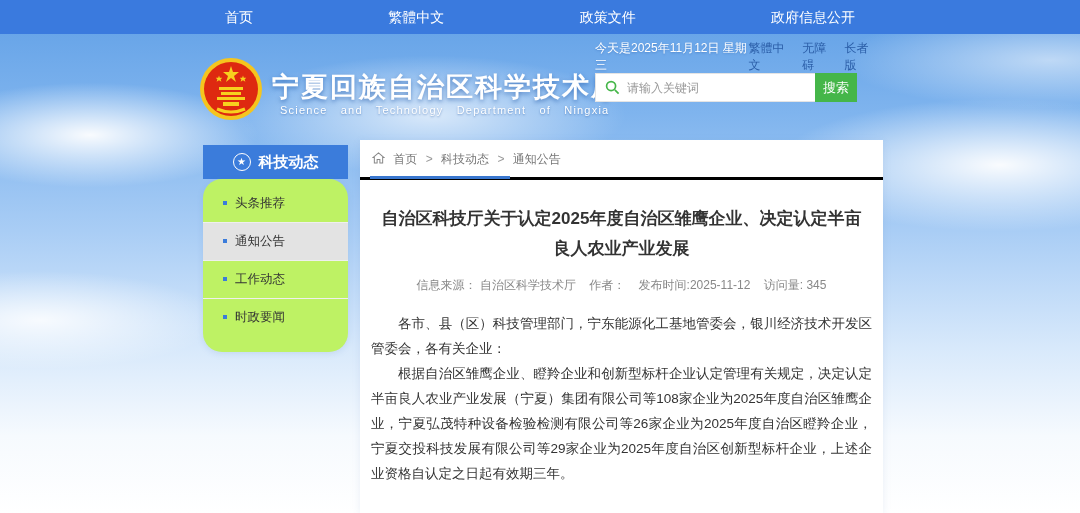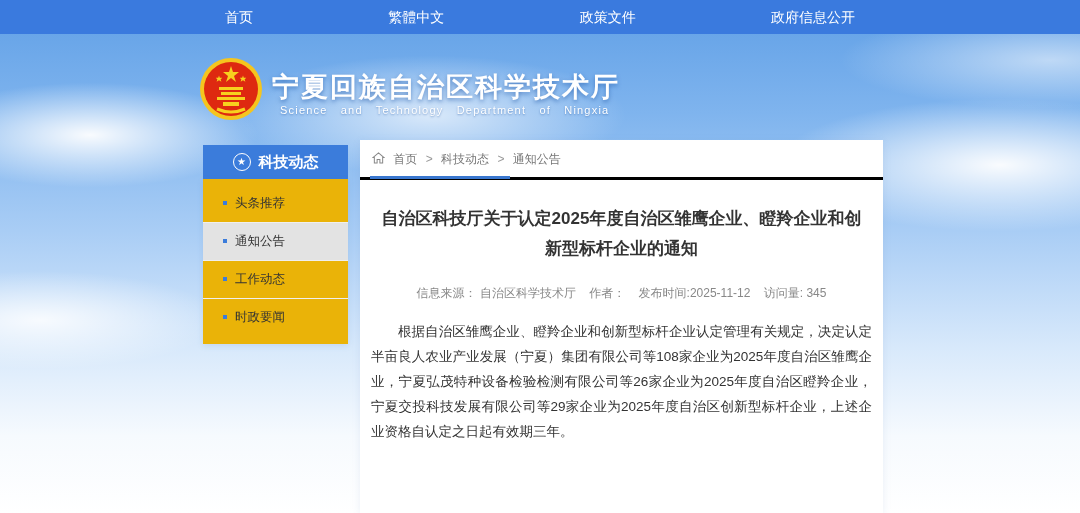--- a/index.html
+++ b/index.html
@@ -43,37 +43,37 @@
   .search-input { border:none; outline:none; flex:1; font-size:12px; color:#333; background:transparent; height:100%; }
   .search-input::placeholder { color:#999; }
   .search-btn { width:42px; height:29px; background:#45b649; color:#fff; border:none; font-size:13px; cursor:pointer; }
 
   
   .sidebar { position:absolute; left:203px; top:145px; width:145px; z-index:3; }
   .sidebar-head { height:34px; background:#3b7cdb; color:#fff; display:flex; align-items:center; justify-content:center; gap:8px;
     font-size:15px; font-weight:bold; }
   .side-badge { width:18px; height:18px; border:1.5px solid #fff; border-radius:50%; display:flex; align-items:center; justify-content:center;
     font-size:10px; color:#fff; line-height:1; }
-  .sidebar-body { background:#eab308; padding:6px 0 8px 0; box-shadow:0 2px 6px rgba(90,130,190,.15); }
+  .sidebar-body { background:#bef264; padding:6px 0 16px 0; box-shadow:0 2px 6px rgba(90,130,190,.15);border-radius:19px; }
   .side-item { position:relative; padding:10px 8px 10px 20px; font-size:12.5px; color:#333; cursor:pointer; border-top:1px solid #efefef; }
   .side-item:first-child { border-top:none; }
   .side-item .bullet { display:inline-block; width:4px; height:4px; background:#3b7cdb; margin:0 8px 2px 0; vertical-align:middle; }
   .side-item.active { background:#e3e3e3; }
 
   
   .content { position:absolute; left:360px; top:140px; width:523px; height:373px; background:#fff; z-index:3;
     box-shadow:0 2px 8px rgba(90,130,190,.12); }
   .breadcrumb { position:relative; padding:11px 12px 9px 12px; font-size:12px; color:#777; border-bottom:3px solid #000000; }
   .breadcrumb a { color:#777; text-decoration:none; cursor:pointer; }
   .crumb-sep { margin:0 5px; color:#999; }
   .crumb-line { position:absolute; left:10px; bottom:-2px; width:140px; height:3px; background:#3a77cf; }
   .home-icon { width:13px; height:12px; margin-right:5px; vertical-align:-1px; }
 
   .article-title { width:482px; margin:24px auto 0 auto; text-align:center; font-size:17px; font-weight:bold; color:#333; line-height:1.75; }
-  .article-meta { margin-top:21px; text-align:center; font-size:12px; color:#888; }
+  .article-meta { margin-top:13px; text-align:center; font-size:12px; color:#888; }
   .article-meta span { margin:0 5px; }
 
   .article-body { margin-top:17px; padding:0 11px; font-size:13.5px; color:#333; line-height:25px; text-align:justify; }
   .article-body p { text-indent:2em; }
 </style>
 </head>
 <body>
 
 <div class="sky"></div>
 
@@ -95,20 +95,40 @@
     <polygon fill="#f7d11e" points="44,17 45,20 48,20 46,22 47,25 44,23 41,25 42,22 40,20 43,20" transform="scale(0.8) translate(11,6)"></polygon>
     <rect x="20" y="30" width="24" height="3" fill="#f7d11e"></rect>
     <rect x="22" y="35" width="20" height="3" fill="#f7d11e"></rect>
     <rect x="18" y="40" width="28" height="3" fill="#f7d11e"></rect>
     <rect x="24" y="45" width="16" height="4" fill="#f7d11e"></rect>
     <path d="M18 52 Q32 58 46 52" stroke="#f7d11e" stroke-width="3" fill="none"></path>
   </svg>
   <div class="site-title">宁夏回族自治区科学技术厅</div>
   <div class="site-subtitle">Science and Technology Department of Ningxia</div>
 
+  <div class="header-right">
+    <div class="util-row">
+      <span class="date-text">今天是2025年11月12日 星期三</span>
+      <span class="util-links">
+        <a>繁體中文</a>
+        <a>无障碍</a>
+        <a>长者版</a>
+      </span>
+    </div>
+    <div class="search-bar">
+      <div class="search-box">
+        <svg class="search-icon" viewBox="0 0 16 16">
+          <circle cx="6.5" cy="6.5" r="4.8" fill="none" stroke="#45b649" stroke-width="1.8"></circle>
+          <line x1="10.5" y1="10.5" x2="14.5" y2="14.5" stroke="#45b649" stroke-width="1.8"></line>
+        </svg>
+        <input class="search-input" type="text" placeholder="请输入关键词" style="">
+      </div>
+      <button class="search-btn">搜索</button>
+    </div>
+  </div>
 </div>
 
 <div class="sidebar">
   <div class="sidebar-head">
     <span class="side-badge">★</span>
     <span>科技动态</span>
   </div>
   <div class="sidebar-body">
     <div class="side-item">
       <span class="bullet"></span><span>头条推荐</span>
@@ -131,26 +151,27 @@
       <path d="M7 1 L13 6 L11.5 6 L11.5 12 L8.5 12 L8.5 8 L5.5 8 L5.5 12 L2.5 12 L2.5 6 L1 6 Z" fill="none" stroke="#888" stroke-width="1.1"></path>
     </svg>
     <a>首页</a>
     <span class="crumb-sep">&gt;</span>
     <a>科技动态</a>
     <span class="crumb-sep">&gt;</span>
     <a>通知公告</a>
     <div class="crumb-line"></div>
   </div>
 
-  <h1 class="article-title">自治区科技厅关于认定2025年度自治区雏鹰企业、瞪羚企业和创新型标杆企业的通知</h1>
+  <h1 class="article-title">自治区科技厅关于认定2025年度自治区雏鹰企业、决定认定半亩良人农业产业发展</h1>
 
   <div class="article-meta">
     <span>信息来源： 自治区科学技术厅</span>
     <span>作者：</span>
     <span>发布时间:2025-11-12</span>
     <span>访问量: 345</span>
   </div>
 
   <div class="article-body">
+    <p>各市、县（区）科技管理部门，宁东能源化工基地管委会，银川经济技术开发区管委会，各有关企业：</p>
     <p>根据自治区雏鹰企业、瞪羚企业和创新型标杆企业认定管理有关规定，决定认定半亩良人农业产业发展（宁夏）集团有限公司等108家企业为2025年度自治区雏鹰企业，宁夏弘茂特种设备检验检测有限公司等26家企业为2025年度自治区瞪羚企业，宁夏交投科技发展有限公司等29家企业为2025年度自治区创新型标杆企业，上述企业资格自认定之日起有效期三年。</p>
   </div>
 
 </div>
 
 </body></html>

